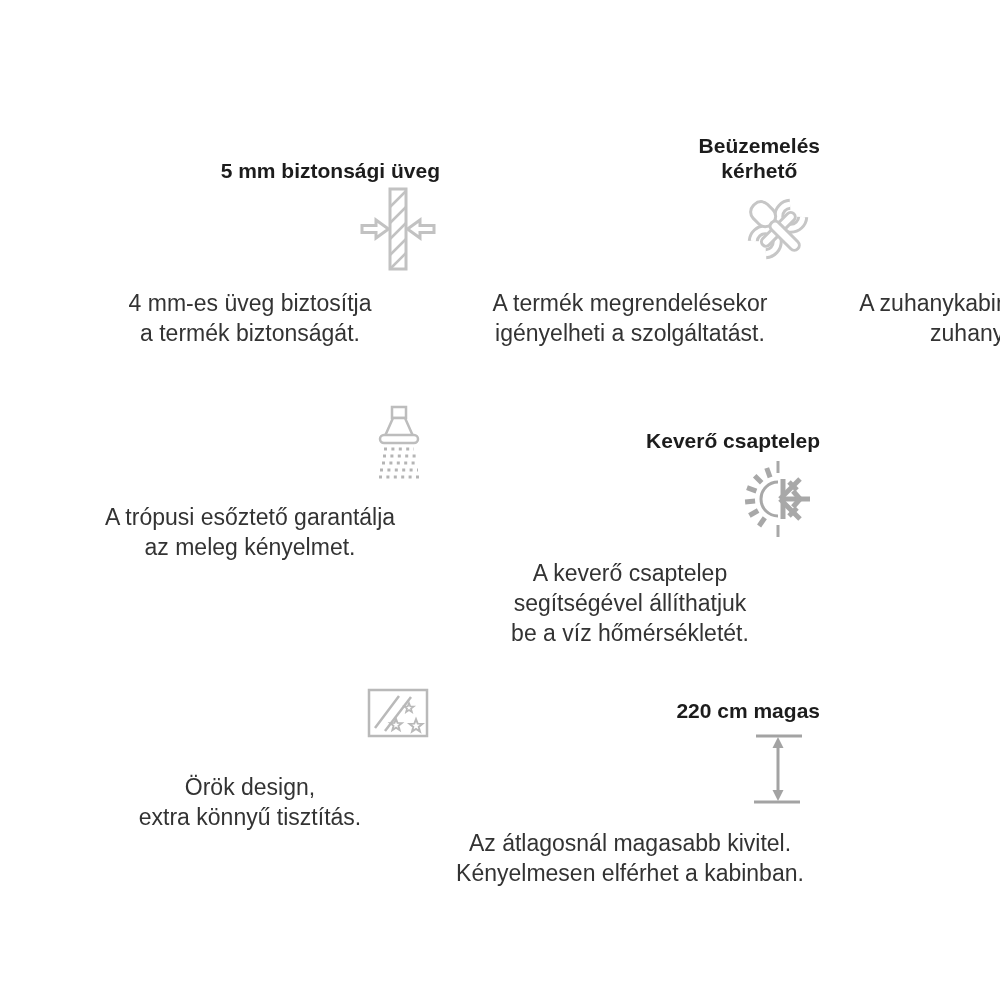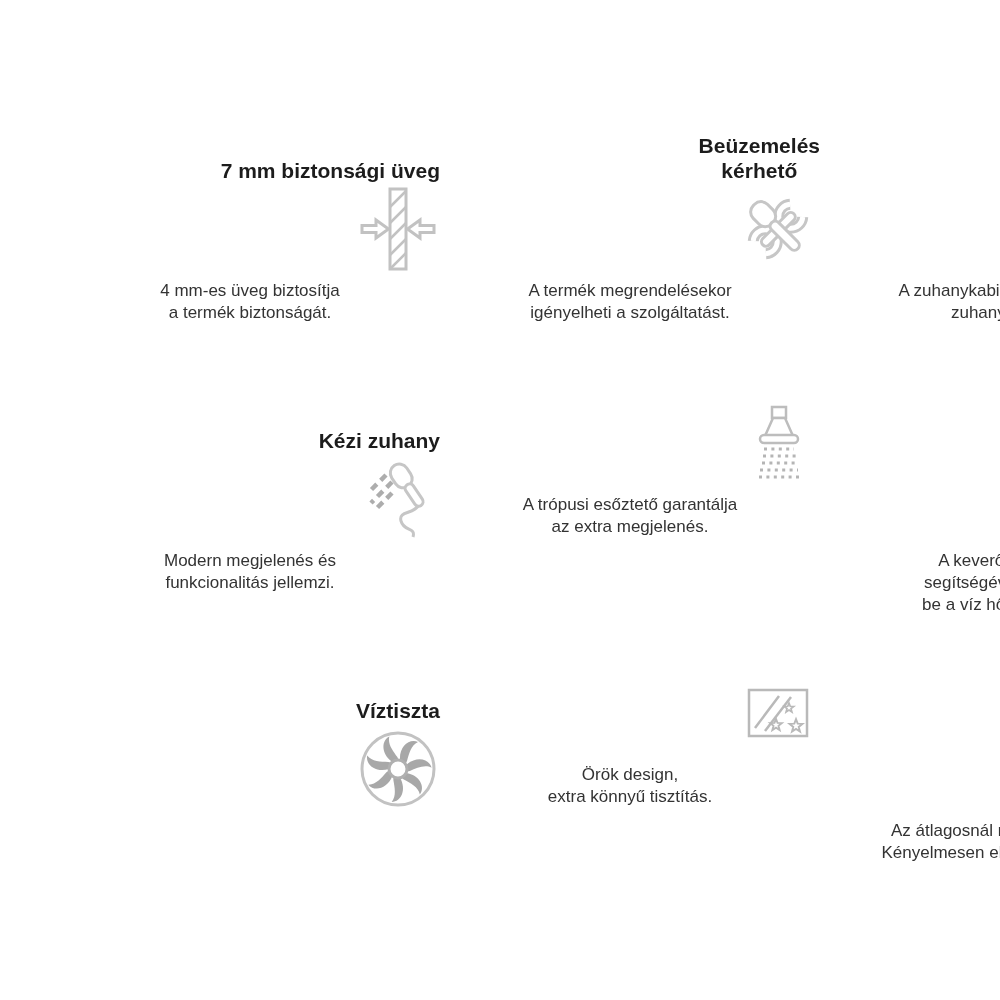--- a/index.html
+++ b/index.html
@@ -8,32 +8,32 @@
     width:880px;margin:0 auto;padding-top:128px;
     display:grid;grid-template-columns:repeat(3,1fr);grid-auto-rows:270px;
   }
   .cell{display:flex;flex-direction:column;align-items:flex-end;text-align:center;}
   .title{
     min-height:56px;display:flex;align-items:flex-end;justify-content:center;
     font-weight:bold;font-size:21px;line-height:1.18;color:#1c1c1c;white-space:pre-line;
   }
   .iconbox{height:84px;display:flex;align-items:center;justify-content:center;margin-top:3px;}
   .desc{
-    width:380px;font-size:17px;line-height:1.3;color:#333333;
-    white-space:pre-line;margin-top:9px;
+    width:380px;font-size:23px;line-height:1.3;color:#333333;
+    white-space:pre-line;margin-top:18px;
   }
   svg{display:block;}
 </style>
 </head>
 <body>
 
 <div class="grid">
 
   <div class="cell">
-    <div class="title">7 mm biztonsági üveg</div>
+    <div class="title">5 mm biztonsági üveg</div>
     <div class="iconbox">
       <svg width="84" height="84" viewBox="0 0 84 84" fill="none">
         <g stroke="#c2c2c2">
           <rect x="34" y="2" width="16" height="80" stroke-width="3" fill="#ffffff"></rect>
           <g stroke-width="2.5">
             <line x1="34" y1="20" x2="50" y2="4"></line>
             <line x1="34" y1="36" x2="50" y2="20"></line>
             <line x1="34" y1="52" x2="50" y2="36"></line>
             <line x1="34" y1="68" x2="50" y2="52"></line>
             <line x1="34" y1="82" x2="50" y2="66"></line>
@@ -76,57 +76,38 @@
       <svg width="84" height="84" viewBox="0 0 84 84" fill="none">
         <path d="M22 11 H60 A12 12 0 0 1 72 23 V61 A12 12 0 0 1 60 73 A50 50 0 0 1 10 23 A12 12 0 0 1 22 11 Z" stroke="#c6c6c6" stroke-width="3"></path>
         <path d="M26 19 H57 A8 8 0 0 1 65 27 V58 A8 8 0 0 1 57 66 A40 40 0 0 1 18 27 A8 8 0 0 1 26 19 Z" stroke="#c6c6c6" stroke-width="2.5"></path>
         <circle cx="58" cy="27" r="3.4" fill="#b3b3b3"></circle>
       </svg>
     </div>
     <div class="desc">A zuhanykabinhoz mélytálcás
 zuhanytálca jár.</div>
   </div>
 
-  <div class="cell">
-    <div class="title">Kézi zuhany</div>
-    <div class="iconbox">
-      <svg width="84" height="84" viewBox="0 0 84 84" fill="none">
-        <path d="M63 47 C59 58 42 53 45 64 C48 75 60 70 57 80" stroke="#c6c6c6" stroke-width="3"></path>
-        <g transform="rotate(-34 50 26)">
-          <rect x="41" y="5" width="18" height="25" rx="9" stroke="#c6c6c6" stroke-width="3" fill="#ffffff"></rect>
-          <rect x="45.5" y="28" width="9" height="25" rx="4.5" stroke="#c6c6c6" stroke-width="3" fill="#ffffff"></rect>
-        </g>
-        <g stroke="#adadad" stroke-width="4.5" stroke-dasharray="7.5 5.5">
-          <line x1="30" y1="18" x2="12" y2="36"></line>
-          <line x1="36" y1="25" x2="15" y2="46"></line>
-          <line x1="36" y1="36" x2="20" y2="52"></line>
-        </g>
-      </svg>
-    </div>
-    <div class="desc">Modern megjelenés és
-funkcionalitás jellemzi.</div>
-  </div>
 
   <div class="cell">
     <div class="iconbox">
       <svg width="84" height="84" viewBox="0 0 84 84" fill="none">
         <rect x="36" y="6" width="14" height="11" stroke="#bdbdbd" stroke-width="2.5" fill="#ffffff"></rect>
         <path d="M29 35 L37 17 H49 L57 35" stroke="#bdbdbd" stroke-width="2.5" fill="#ffffff"></path>
         <rect x="24" y="34" width="38" height="8" rx="4" stroke="#bdbdbd" stroke-width="2.5" fill="#ffffff"></rect>
         <g stroke="#b5b5b5" stroke-width="3" stroke-dasharray="3 4.4">
           <line x1="28" y1="48" x2="58" y2="48"></line>
           <line x1="27" y1="55" x2="60" y2="55"></line>
           <line x1="26" y1="62" x2="61" y2="62"></line>
           <line x1="24" y1="69" x2="62" y2="69"></line>
           <line x1="23" y1="76" x2="64" y2="76"></line>
         </g>
       </svg>
     </div>
     <div class="desc">A trópusi esőztető garantálja
-az extra megjelenés.</div>
+az meleg kényelmet.</div>
   </div>
 
   <div class="cell">
     <div class="title">Keverő csaptelep</div>
     <div class="iconbox">
       <svg width="84" height="84" viewBox="0 0 84 84" fill="none">
         <g stroke="#a8a8a8" stroke-width="3">
           <line x1="42" y1="4" x2="42" y2="16"></line>
           <line x1="42" y1="68" x2="42" y2="80"></line>
           <path d="M42 25 A17 17 0 1 0 42 59"></path>

